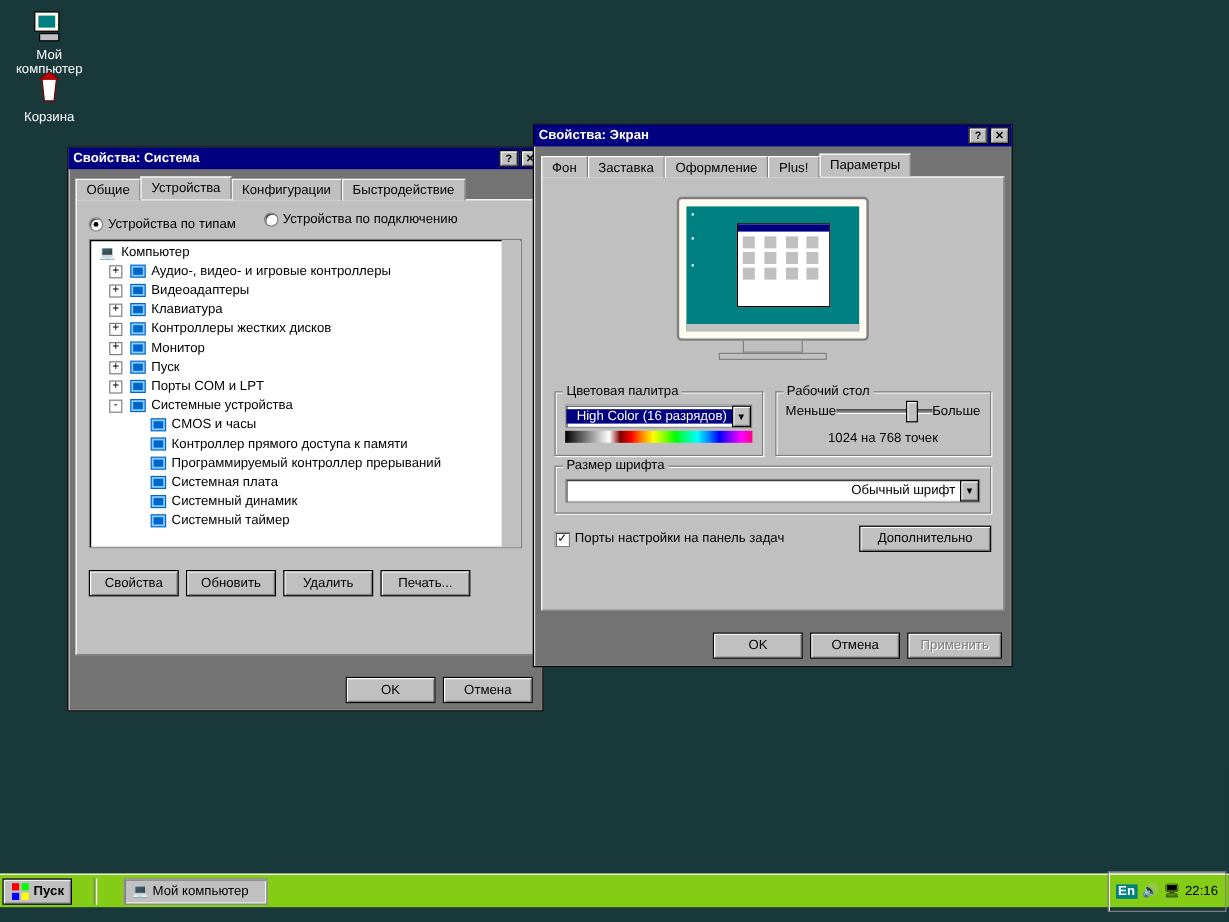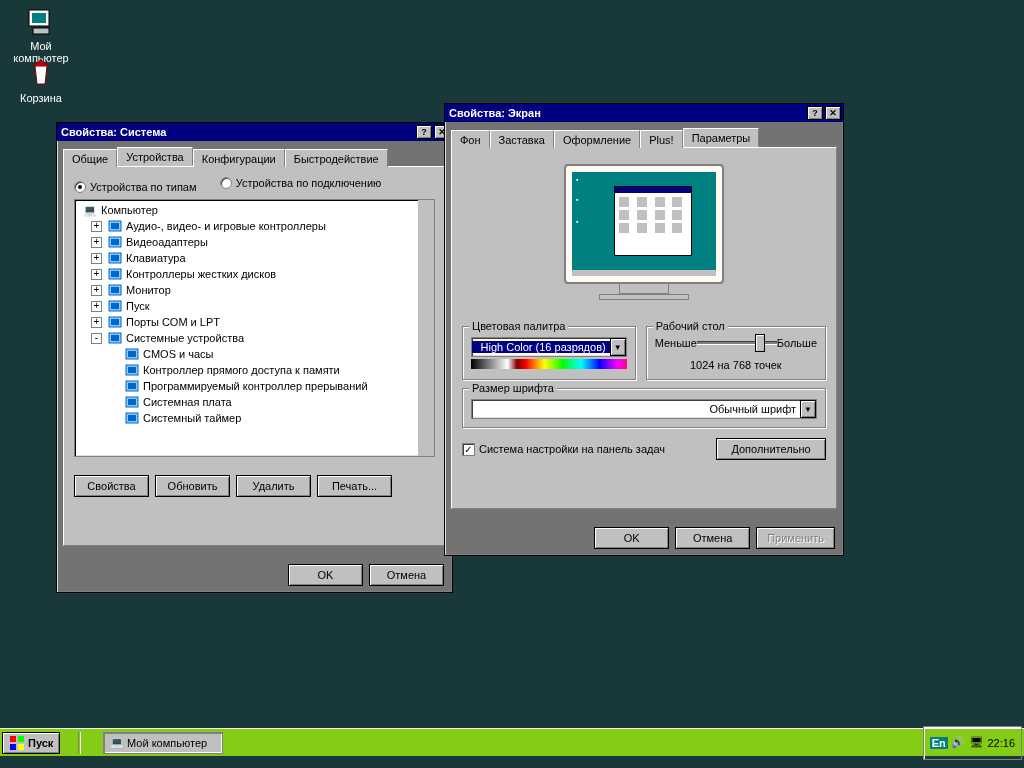--- a/index.html
+++ b/index.html
@@ -319,20 +319,29 @@
               <span>Программируемый контроллер прерываний</span>
             </div>
             <div class="tree-row" style="padding-left: 44px;">
               <span class="node-icon">
                 <svg width="14" height="12">
                   <rect x="1" y="1" width="12" height="10" fill="#88ccff" stroke="#0066cc"></rect>
                   <rect x="3" y="3" width="8" height="6" fill="#0066cc"></rect>
                 </svg>
               </span>
               <span>Системная плата</span>
+            </div>
+            <div class="tree-row" style="padding-left: 44px;">
+              <span class="node-icon">
+                <svg width="14" height="12">
+                  <rect x="1" y="1" width="12" height="10" fill="#88ccff" stroke="#0066cc"></rect>
+                  <rect x="3" y="3" width="8" height="6" fill="#0066cc"></rect>
+                </svg>
+              </span>
+              <span>Системный динамик</span>
             </div>
             <div class="tree-row" style="padding-left: 44px;">
               <span class="node-icon">
                 <svg width="14" height="12">
                   <rect x="1" y="1" width="12" height="10" fill="#88ccff" stroke="#0066cc"></rect>
                   <rect x="3" y="3" width="8" height="6" fill="#0066cc"></rect>
                 </svg>
               </span>
               <span>Системный таймер</span>
             </div>
@@ -421,21 +430,21 @@
       <div class="groupbox">
         <span class="legend">Размер шрифта</span>
         <div class="dropdown">
           <span class="val">Обычный шрифт</span>
           <span class="arrow">▼</span>
         </div>
       </div>
       <div style="display:flex; align-items:center; margin-top:10px; gap:10px;">
         <label style="display:flex; align-items:center; flex:1;">
           <span class="checkbox">✓</span>
-          <span>Система настройки на панель задач</span>
+          <span>Порты настройки на панель задач</span>
         </label>
         <div class="btn" style="min-width:110px;">Дополнительно</div>
       </div>
     </div>
     <div class="btn-row" style="justify-content:flex-end; padding-right:2px;">
       <div class="btn">OK</div>
       <div class="btn">Отмена</div>
       <div class="btn disabled">Применить</div>
     </div>
   </div>

